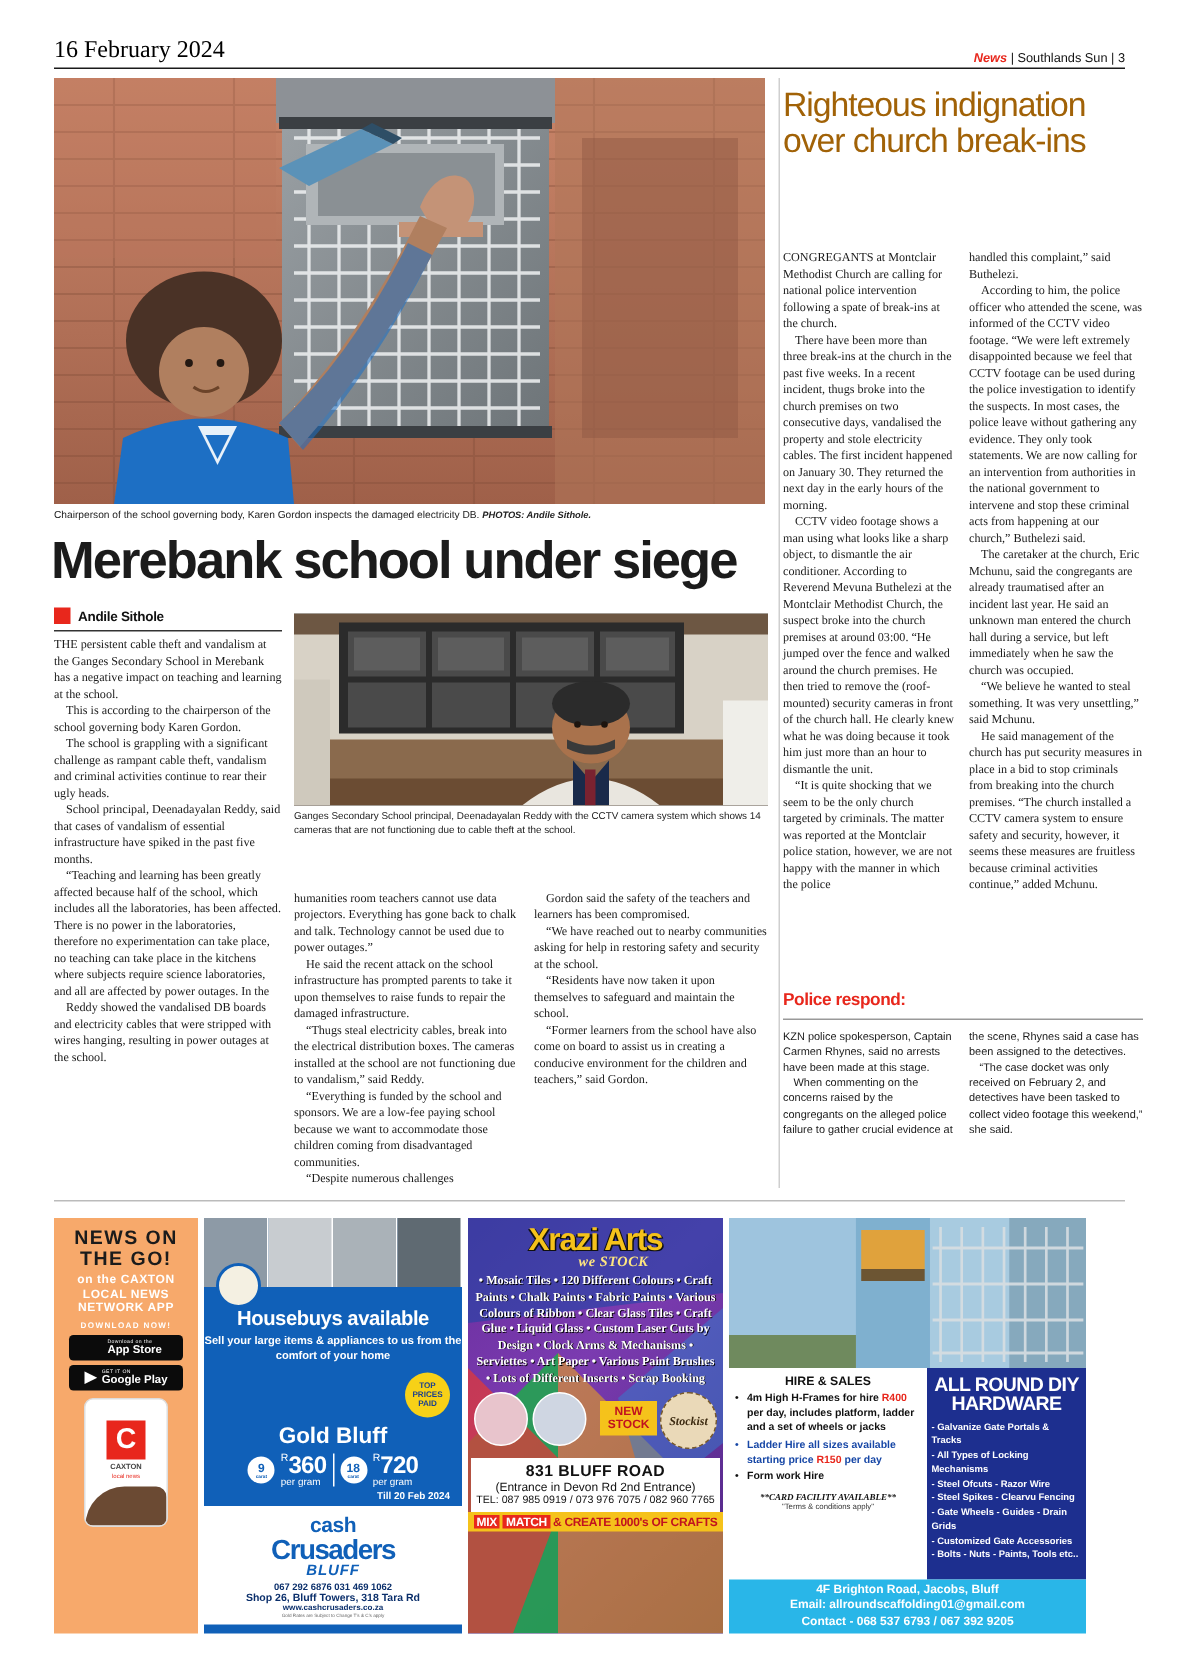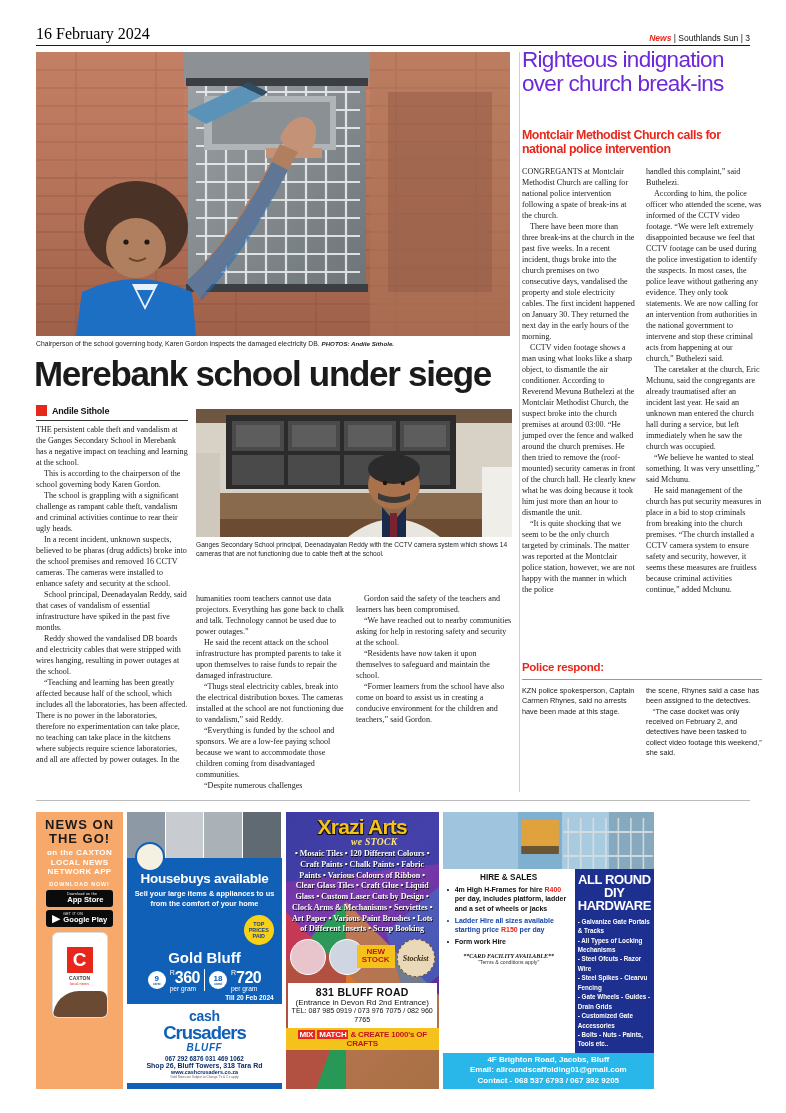--- a/index.html
+++ b/index.html
@@ -65,23 +65,23 @@
          font-size: 8.1px; line-height: 1.36; color: #1a1a1a; text-align: left; }
   .col p { margin: 0; text-indent: 8px; }
   .col p.first { text-indent: 0; }
   #m-col1 { left: 36px; top: 424px; width: 152px; }
   #m-col2 { left: 196px; top: 593px; width: 152px; }
   #m-col3 { left: 356px; top: 593px; width: 156px; }
 
   
   .right-rule { position: absolute; left: 519px; top: 52px; width: 0; height: 740px; border-left: 1px solid #cfcfcf; }
   .right-headline {
-    position: absolute; left: 522px; top: 48px; width: 240px;
+    position: absolute; left: 522px; top: 58px; width: 240px;
     font-family: "Liberation Sans", sans-serif; font-weight: normal;
-    font-size: 22.5px; line-height: 1.08; color: #6d28d9; letter-spacing: -.7px;
+    font-size: 22.5px; line-height: 1.08; color: #a16207; letter-spacing: -.7px;
   }
   .right-subhead {
     position: absolute; left: 522px; top: 128px; width: 240px;
     font-family: "Liberation Sans", sans-serif; font-weight: bold;
     font-size: 12.4px; line-height: 1.14; color: #e8271c; letter-spacing: -.45px;
   }
   #r-col1 { left: 522px; top: 166px; width: 114px; font-size: 8.1px; }
   #r-col2 { left: 646px; top: 166px; width: 116px; font-size: 8.1px; }
 
   .police-head {
@@ -93,21 +93,21 @@
   .police-col { position: absolute; font-family: "Liberation Sans", sans-serif;
                 font-size: 7.3px; line-height: 1.42; color: #1a1a1a; }
   .police-col p { text-indent: 7px; margin: 0; }
   .police-col p.first { text-indent: 0; }
   #p-col1 { left: 522px; top: 686px; width: 114px; }
   #p-col2 { left: 646px; top: 686px; width: 116px; }
 
   .bottom-rule { position: absolute; left: 36px; top: 800px; width: 714px; border-top: 1px solid #bbb; }
 
   
-  .ads { position: absolute; left: 36px; top: 812px; width: 618px; height: 277px; display: flex; gap: 4px; }
+  .ads { position: absolute; left: 36px; top: 812px; width: 688px; height: 277px; display: flex; gap: 4px; }
 
   
   .ad-caxton { width: 96px; background: #f7a96b; position: relative; padding: 6px 4px; text-align: center; }
   .cax-t1 { font-family: "Liberation Sans", sans-serif; font-weight: bold; font-size: 13px;
             color: #1b1b1b; line-height: 1.05; letter-spacing: 1px; }
   .cax-t2 { font-family: "Liberation Sans", sans-serif; font-weight: bold; font-size: 8px;
             color: #fff; line-height: 1.18; margin-top: 3px; letter-spacing: .4px; }
   .cax-dl { font-family: "Liberation Sans", sans-serif; font-weight: bold; font-size: 5.4px;
             color: #fff; letter-spacing: .9px; margin-top: 4px; }
   .store-btn { background: #0b0b0b; border-radius: 3px; margin: 3px 6px 0 6px; height: 17px;
@@ -341,60 +341,59 @@
       <rect x="286" y="58" width="30" height="70" fill="#efeee9"></rect>
       <rect x="0" y="44" width="24" height="84" fill="#cfc9bd"></rect>
     </svg>
   </div>
   <div class="photo2-caption">Ganges Secondary School principal, Deenadayalan Reddy with the CCTV camera system which shows 14 cameras that are not functioning due to cable theft at the school.</div>
 
   <div class="col" id="m-col1">
       <p class="first">THE persistent cable theft and vandalism at the Ganges Secondary School in Merebank has a negative impact on teaching and learning at the school.</p>
       <p>This is according to the chairperson of the school governing body Karen Gordon.</p>
       <p>The school is grappling with a significant challenge as rampant cable theft, vandalism and criminal activities continue to rear their ugly heads.</p>
-      <p>In a recent incident, unknown suspects, believed to be pharas (drug addicts) broke into the school premises and removed 16 CCTV cameras. The cameras were installed to enhance safety and security at the school.</p>
       <p>School principal, Deenadayalan Reddy, said that cases of vandalism of essential infrastructure have spiked in the past five months.</p>
+      <p>“Teaching and learning has been greatly affected because half of the school, which includes all the laboratories, has been affected. There is no power in the laboratories, therefore no experimentation can take place, no teaching can take place in the kitchens where subjects require science laboratories, and all are affected by power outages. In the</p>
       <p>Reddy showed the vandalised DB boards and electricity cables that were stripped with wires hanging, resulting in power outages at the school.</p>
-      <p>“Teaching and learning has been greatly affected because half of the school, which includes all the laboratories, has been affected. There is no power in the laboratories, therefore no experimentation can take place, no teaching can take place in the kitchens where subjects require science laboratories, and all are affected by power outages. In the</p>
     </div>
   <div class="col" id="m-col2">
       <p class="first">humanities room teachers cannot use data projectors. Everything has gone back to chalk and talk. Technology cannot be used due to power outages.”</p>
       <p>He said the recent attack on the school infrastructure has prompted parents to take it upon themselves to raise funds to repair the damaged infrastructure.</p>
       <p>“Thugs steal electricity cables, break into the electrical distribution boxes. The cameras installed at the school are not functioning due to vandalism,” said Reddy.</p>
       <p>“Everything is funded by the school and sponsors. We are a low-fee paying school because we want to accommodate those children coming from disadvantaged communities.</p>
       <p>“Despite numerous challenges</p>
     </div>
   <div class="col" id="m-col3">
       <p>Gordon said the safety of the teachers and learners has been compromised.</p>
       <p>“We have reached out to nearby communities asking for help in restoring safety and security at the school.</p>
       <p>“Residents have now taken it upon themselves to safeguard and maintain the school.</p>
       <p>“Former learners from the school have also come on board to assist us in creating a conducive environment for the children and teachers,” said Gordon.</p>
     </div>
 
   <div class="right-rule"></div>
   <h2 class="right-headline">Righteous indignation over church break-ins</h2>
-  <h3 class="right-subhead">Montclair Methodist Church calls for national police intervention</h3>
   <div class="col" id="r-col1">
       <p class="first">CONGREGANTS at Montclair Methodist Church are calling for national police intervention following a spate of break-ins at the church.</p>
       <p>There have been more than three break-ins at the church in the past five weeks. In a recent incident, thugs broke into the church premises on two consecutive days, vandalised the property and stole electricity cables. The first incident happened on January 30. They returned the next day in the early hours of the morning.</p>
       <p>CCTV video footage shows a man using what looks like a sharp object, to dismantle the air conditioner. According to Reverend Mevuna Buthelezi at the Montclair Methodist Church, the suspect broke into the church premises at around 03:00. “He jumped over the fence and walked around the church premises. He then tried to remove the (roof-mounted) security cameras in front of the church hall. He clearly knew what he was doing because it took him just more than an hour to dismantle the unit.</p>
       <p>“It is quite shocking that we seem to be the only church targeted by criminals. The matter was reported at the Montclair police station, however, we are not happy with the manner in which the police</p>
     </div>
   <div class="col" id="r-col2">
       <p class="first">handled this complaint,” said Buthelezi.</p>
       <p>According to him, the police officer who attended the scene, was informed of the CCTV video footage. “We were left extremely disappointed because we feel that CCTV footage can be used during the police investigation to identify the suspects. In most cases, the police leave without gathering any evidence. They only took statements. We are now calling for an intervention from authorities in the national government to intervene and stop these criminal acts from happening at our church,” Buthelezi said.</p>
       <p>The caretaker at the church, Eric Mchunu, said the congregants are already traumatised after an incident last year. He said an unknown man entered the church hall during a service, but left immediately when he saw the church was occupied.</p>
       <p>“We believe he wanted to steal something. It was very unsettling,” said Mchunu.</p>
       <p>He said management of the church has put security measures in place in a bid to stop criminals from breaking into the church premises. “The church installed a CCTV camera system to ensure safety and security, however, it seems these measures are fruitless because criminal activities continue,” added Mchunu.</p>
     </div>
 
   <div class="police-head">Police respond:</div>
   <div class="police-rule"></div>
   <div class="police-col" id="p-col1">
       <p class="first">KZN police spokesperson, Captain Carmen Rhynes, said no arrests have been made at this stage.</p>
+      <p>When commenting on the concerns raised by the congregants on the alleged police failure to gather crucial evidence at</p>
     </div>
   <div class="police-col" id="p-col2">
       <p class="first">the scene, Rhynes said a case has been assigned to the detectives.</p>
       <p>“The case docket was only received on February 2, and detectives have been tasked to collect video footage this weekend,” she said.</p>
     </div>
 
   <div class="bottom-rule"></div>
 
   <div class="ads">
 

